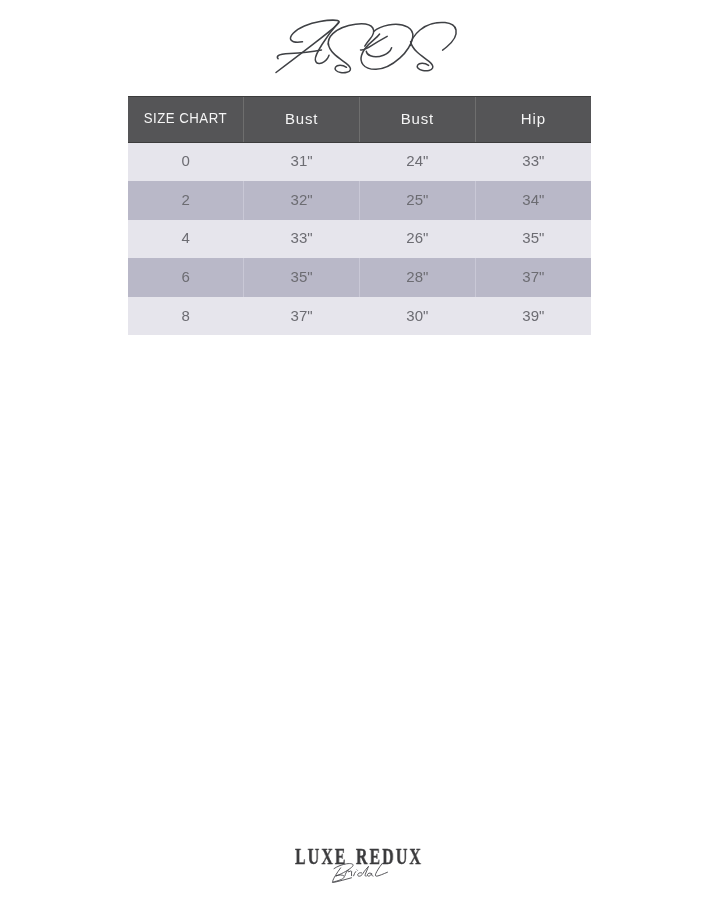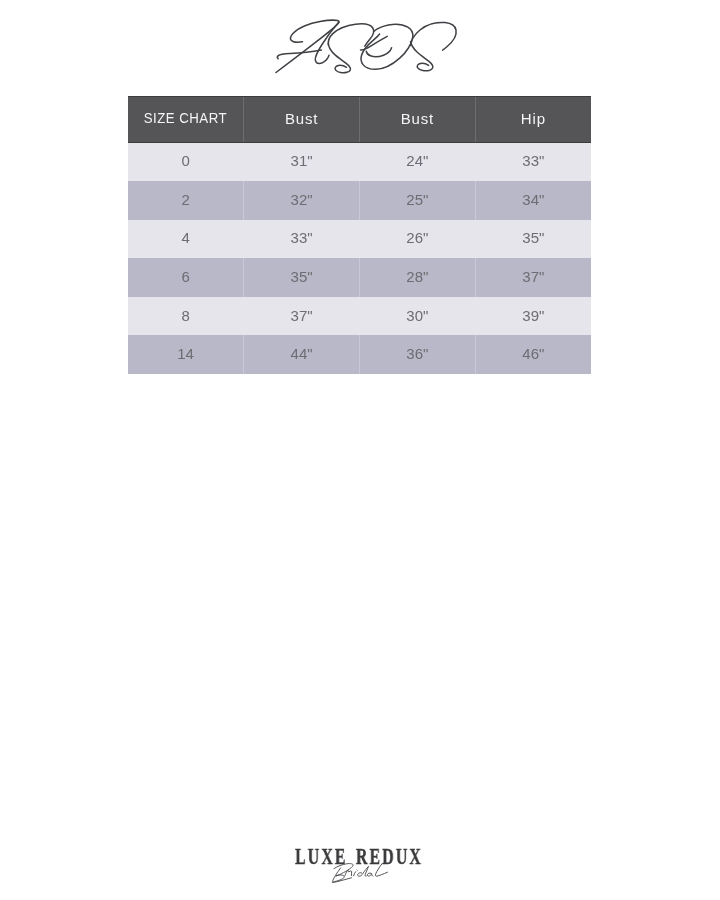--- a/index.html
+++ b/index.html
@@ -106,26 +106,20 @@
             <td><span class="cellv">35"</span></td>
             <td><span class="cellv">28"</span></td>
             <td><span class="cellv">37"</span></td>
           </tr>
           <tr class="row-light">
             <td><span class="cellv">8</span></td>
             <td><span class="cellv">37"</span></td>
             <td><span class="cellv">30"</span></td>
             <td><span class="cellv">39"</span></td>
           </tr>
-          <tr class="row-dark">
-            <td><span class="cellv">14</span></td>
-            <td><span class="cellv">44"</span></td>
-            <td><span class="cellv">36"</span></td>
-            <td><span class="cellv">46"</span></td>
-          </tr>
         </tbody>
     </table>
   </div>
 
   <div class="footer-wordmark">LUXE REDUX</div>
   <svg class="footer-script" viewBox="0 0 720 900" width="720" height="900" xmlns="http://www.w3.org/2000/svg">
     <g fill="none" stroke="#3a3a3e" stroke-width="0.85" stroke-linecap="round" stroke-linejoin="round">
       <path d="M334.0,868.6 C337.6,866.2 342.4,864.4 346.6,863.8 C350.8,863.2 353.2,863.9 353.1,865.1 C353.0,866.8 349.2,869.5 343.5,872.6 C340.4,874.3 337.5,875.5 336.0,876.1"></path>
       <path d="M340.6,867.9 C338.8,870.3 336.8,873.2 335.5,875.4 C334.1,877.7 332.9,879.9 332.6,881.4"></path>
       <path d="M336.2,875.6 C339.2,874.7 342.2,874.8 343.6,875.7 C345.0,876.6 344.2,878.1 341.4,879.4 C338.0,880.9 334.4,881.6 333.0,882.0 C331.8,882.4 332.2,882.7 334.2,882.3 C338.6,881.4 345.5,879.4 351.5,877.8"></path>

